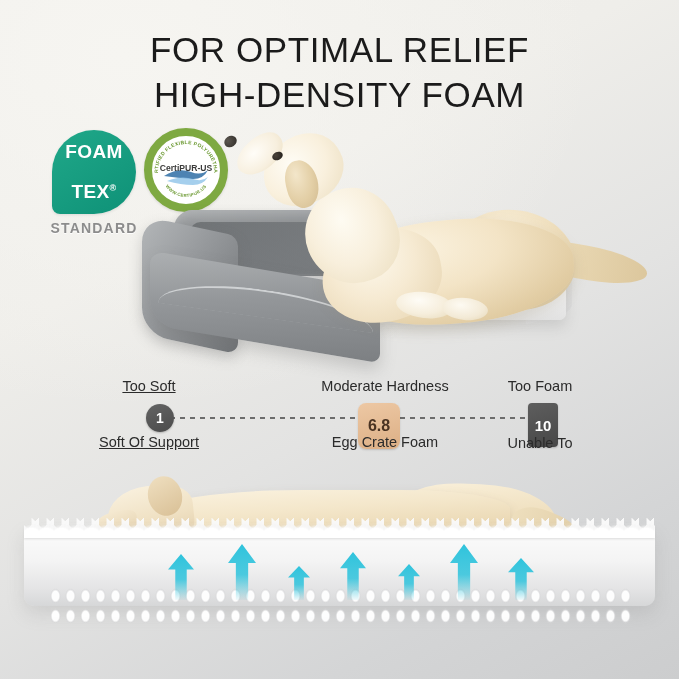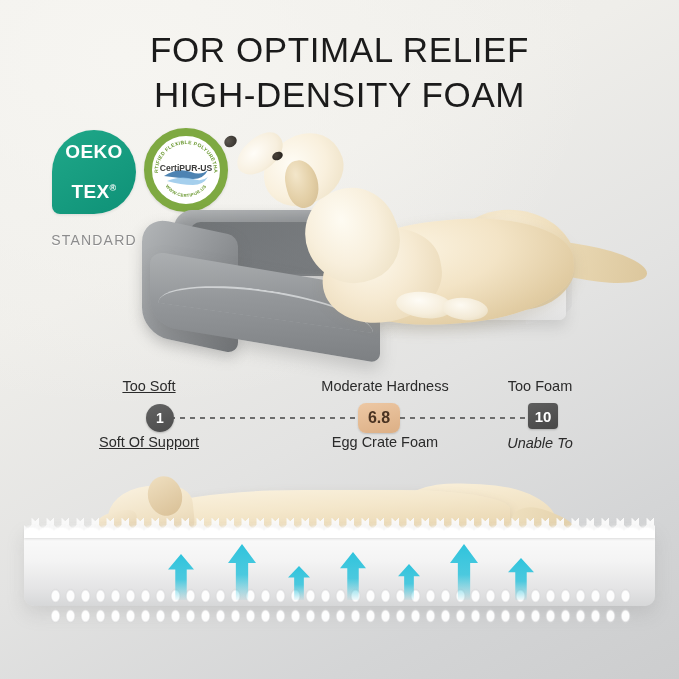--- a/index.html
+++ b/index.html
@@ -38,21 +38,21 @@
     background:linear-gradient(145deg,#20A889 0%, #0E9177 100%);
     border-radius:50% 50% 50% 8px;
     display:flex; flex-direction:column; align-items:center; justify-content:center;
     color:#fff;
     box-shadow:0 1px 3px rgba(0,0,0,.10);
   }
   .oeko-shape .l1 { font-size:19px; font-weight:bold; letter-spacing:.4px; line-height:1.02; }
   .oeko-shape .l2 { font-size:19px; font-weight:bold; letter-spacing:.4px; line-height:1.12;margin-top:20px; }
   .oeko-shape .l2 sup { font-size:9px; vertical-align:super; }
   .oeko-std {
-    margin-top:18px; color:#8C8C8C; font-size:14px; font-weight:normal;
+    margin-top:6px; color:#8C8C8C; font-size:14px; font-weight:bold;
     letter-spacing:1.2px; line-height:1.18;
     text-shadow:0 1px 0 rgba(255,255,255,.85);
   }
   .oeko-std .num { letter-spacing:2px; }
 
   .certi-wrap { position:absolute; left:144px; top:128px; width:84px; height:84px; }
   .certi-seal {
     position:absolute; inset:0; border-radius:50%;
     background:#fff;
     border:8px solid #7EA941;
@@ -217,21 +217,21 @@
   .scale { position:absolute; left:0; right:0; top:378px; height:92px; }
   .scale-top-labels, .scale-bot-labels {
     position:absolute; left:0; right:0;
     display:flex; color:#2b2b2b; font-size:14.5px;
   }
   .scale-top-labels { top:0; }
   .scale-bot-labels { top:56px; }
   .lab-soft { position:absolute; left:64px; width:170px; text-align:center;text-decoration:underline; }
   .lab-mod  { position:absolute; left:300px; width:170px; text-align:center; }
   .lab-hard { position:absolute; left:455px; width:170px; text-align:center; }
-  .scale-bot-labels .sub { line-height:1.32;font-style:italic; }
+  .scale-bot-labels .sub { line-height:1.32; }
 
   .scale-track {
     position:absolute; top:26px; left:0; right:0; height:28px;
   }
   .dash-line {
     position:absolute; top:13px; height:2px;
     background-image:linear-gradient(90deg,#6C6C6C 0 5px, rgba(0,0,0,0) 5px 10px);
     background-size:10px 2px;
   }
   .dash-a { left:170px; width:188px; }
@@ -241,27 +241,27 @@
     position:absolute; display:flex; align-items:center; justify-content:center;
     font-weight:bold; color:#fff;
   }
   .mark-1 {
     left:146px; top:0; width:28px; height:28px; border-radius:50%;
     background:linear-gradient(160deg,#646464,#4B4B4B);
     font-size:14px;
     box-shadow:0 1px 2px rgba(0,0,0,.22);
   }
   .mark-68 {
-    left:358px; top:-1px; width:42px; height:30px; border-radius:8px;
+    left:358px; top:-1px; width:42px; height:46px; border-radius:8px;
     background:linear-gradient(165deg,#EDC8A4,#DCAF85);
     color:#4A3322; font-size:16px;
     box-shadow:0 1px 2px rgba(0,0,0,.16);
   }
   .mark-10 {
-    left:528px; top:-1px; width:30px; height:26px; border-radius:4px;
+    left:528px; top:-1px; width:30px; height:44px; border-radius:4px;
     background:linear-gradient(160deg,#5E5E5E,#474747);
     font-size:15px;
     box-shadow:0 1px 2px rgba(0,0,0,.2);
   }
 
   
   .bottom { position:absolute; left:0; right:0; top:470px; height:160px; }
 
   .foam-slab {
     position:absolute; left:24px; right:24px; top:58px; height:78px;
@@ -350,21 +350,21 @@
 
 <div id="stage">
 
   <div class="headline">
     <span>FOR OPTIMAL RELIEF</span>
     <span>HIGH-DENSITY FOAM</span>
   </div>
 
   <div class="oeko-wrap">
     <div class="oeko-shape">
-      <div class="l1">OEKO</div>
+      <div class="l1">FOAM</div>
       <div class="l2"><span>TEX</span><sup>®</sup></div>
     </div>
     <div class="oeko-std">
       <div>STANDARD</div>
     </div>
   </div>
 
   <div class="certi-wrap">
     <div class="certi-seal">
       <svg viewBox="0 0 68 68" width="68" height="68">

